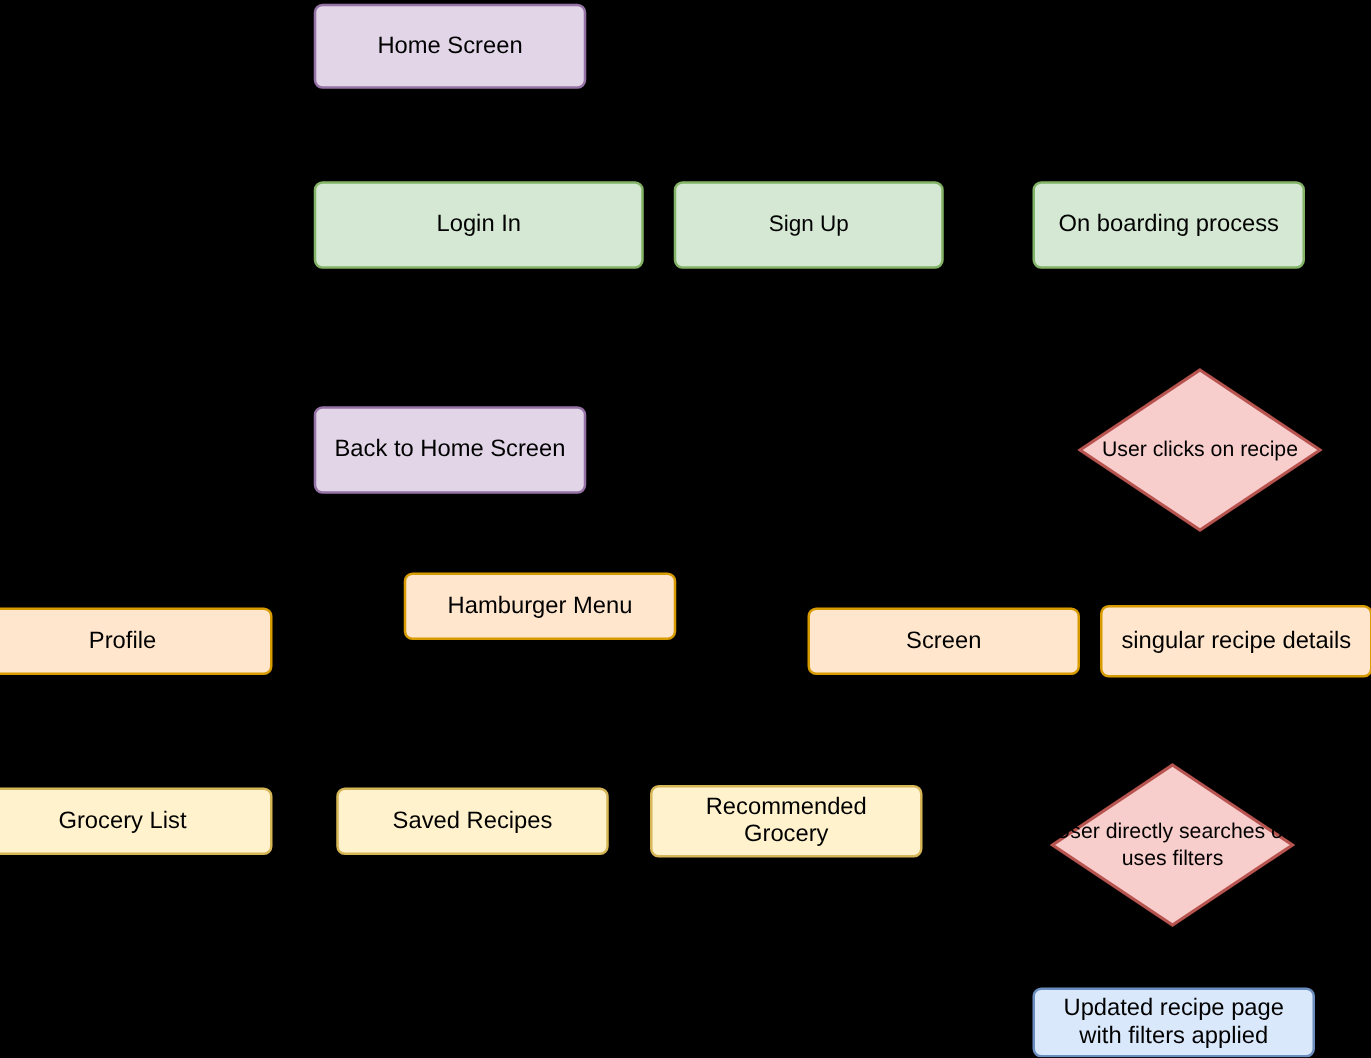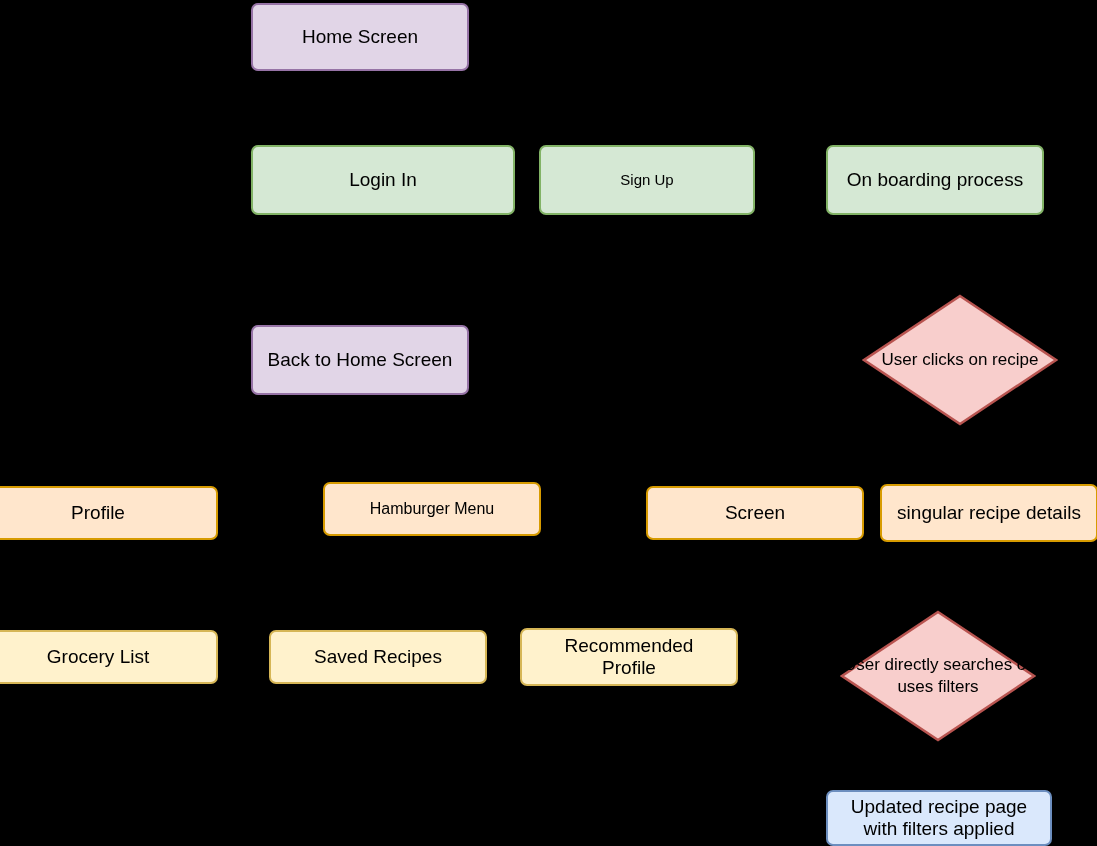--- a/index.html
+++ b/index.html
@@ -68,21 +68,21 @@
 <div id="canvas">
 
   <div class="node rbox purple" style="left:251px; top:3px; width:218px; height:68px; font-size:19px;">
     <span>Home Screen</span>
   </div>
 
   <div class="node rbox green" style="left:251px; top:145px; width:264px; height:70px; font-size:19px;">
     <span>Login In</span>
   </div>
 
-  <div class="node rbox green" style="left:539px; top:145px; width:216px; height:70px; font-size:15px;">
+  <div class="node rbox green" style="left:539px; top:145px; width:216px; height:70px; font-size:18px;">
     <span>Sign Up</span>
   </div>
 
   <div class="node rbox green" style="left:826px; top:145px; width:218px; height:70px; font-size:19px;">
     <span>On boarding process</span>
   </div>
 
   <div class="node rbox purple" style="left:251px; top:325px; width:218px; height:70px; font-size:19px;">
     <span>Back to Home Screen</span>
   </div>
@@ -91,42 +91,42 @@
     <svg width="196" height="132" viewBox="0 0 196 132">
       <polygon points="98,2 194,66 98,130 2,66" fill="#f8cecc" stroke="#b85450" stroke-width="2.5"></polygon>
     </svg>
     <span class="diamond-label" style="font-size:17px;">User clicks on recipe</span>
   </div>
 
   <div class="node rbox orange" style="left:-22px; top:486px; width:240px; height:54px; font-size:19px;">
     <span>Profile</span>
   </div>
 
-  <div class="node rbox orange" style="left:323px; top:482px; width:218px; height:54px; font-size:16px;">
+  <div class="node rbox orange" style="left:323px; top:458px; width:218px; height:54px; font-size:19px;">
     <span>Hamburger Menu</span>
   </div>
 
   <div class="node rbox orange" style="left:646px; top:486px; width:218px; height:54px; font-size:19px;">
     <span>Screen</span>
   </div>
 
   <div class="node rbox orange wrap2" style="left:880px; top:484px; width:218px; height:58px; font-size:19px; padding:3px 14px;">
     <span class="wrap2">singular recipe details</span>
   </div>
 
   <div class="node rbox yellow" style="left:-22px; top:630px; width:240px; height:54px; font-size:19px;">
     <span>Grocery List</span>
   </div>
 
   <div class="node rbox yellow" style="left:269px; top:630px; width:218px; height:54px; font-size:19px;">
     <span>Saved Recipes</span>
   </div>
 
   <div class="node rbox yellow wrap2" style="left:520px; top:628px; width:218px; height:58px; font-size:19px; padding:0 14px;">
-    <span class="wrap2">Recommended Profile</span>
+    <span class="wrap2">Recommended Grocery</span>
   </div>
 
   <div class="diamond-wrap" style="left:840px; top:610px; width:196px; height:132px;">
     <svg width="196" height="132" viewBox="0 0 196 132">
       <polygon points="98,2 194,66 98,130 2,66" fill="#f8cecc" stroke="#b85450" stroke-width="2.5"></polygon>
     </svg>
     <span class="diamond-label wrap2" style="font-size:17px; width:210px;">User directly searches or uses filters</span>
   </div>
 
   <div class="node rbox blue wrap2" style="left:826px; top:790px; width:226px; height:56px; font-size:19px; padding:0 10px;">

